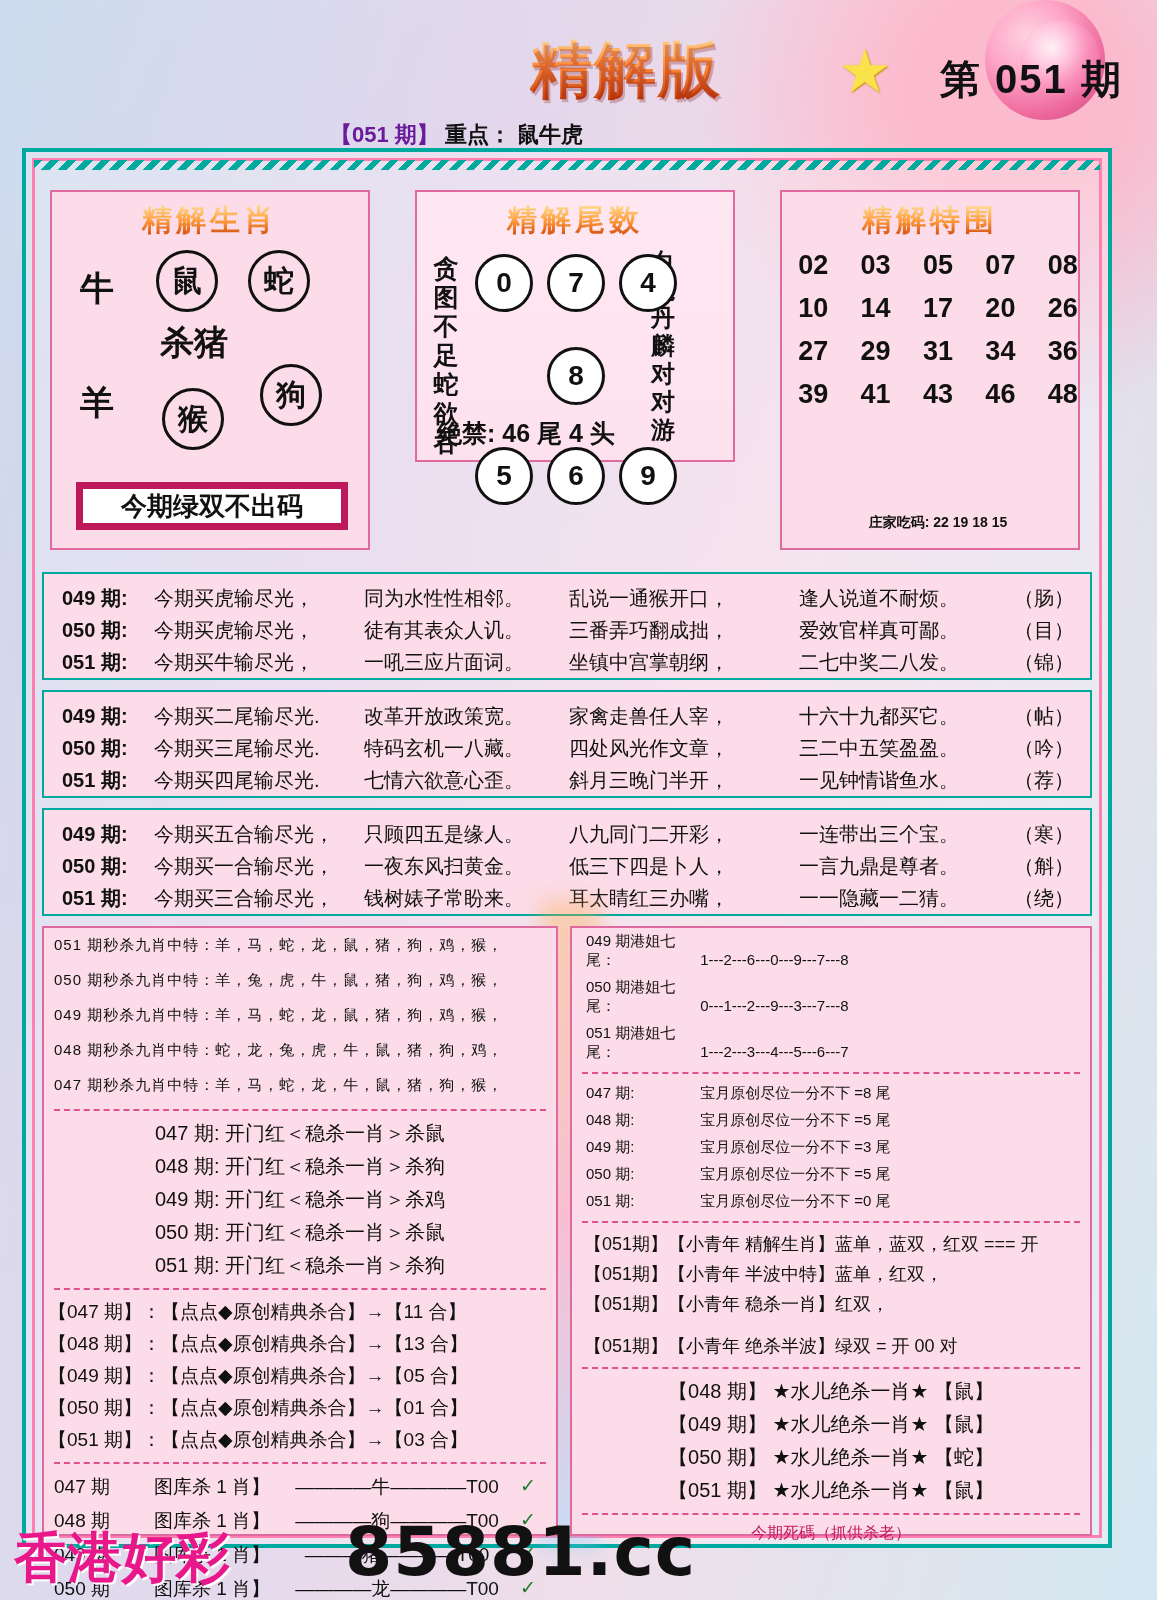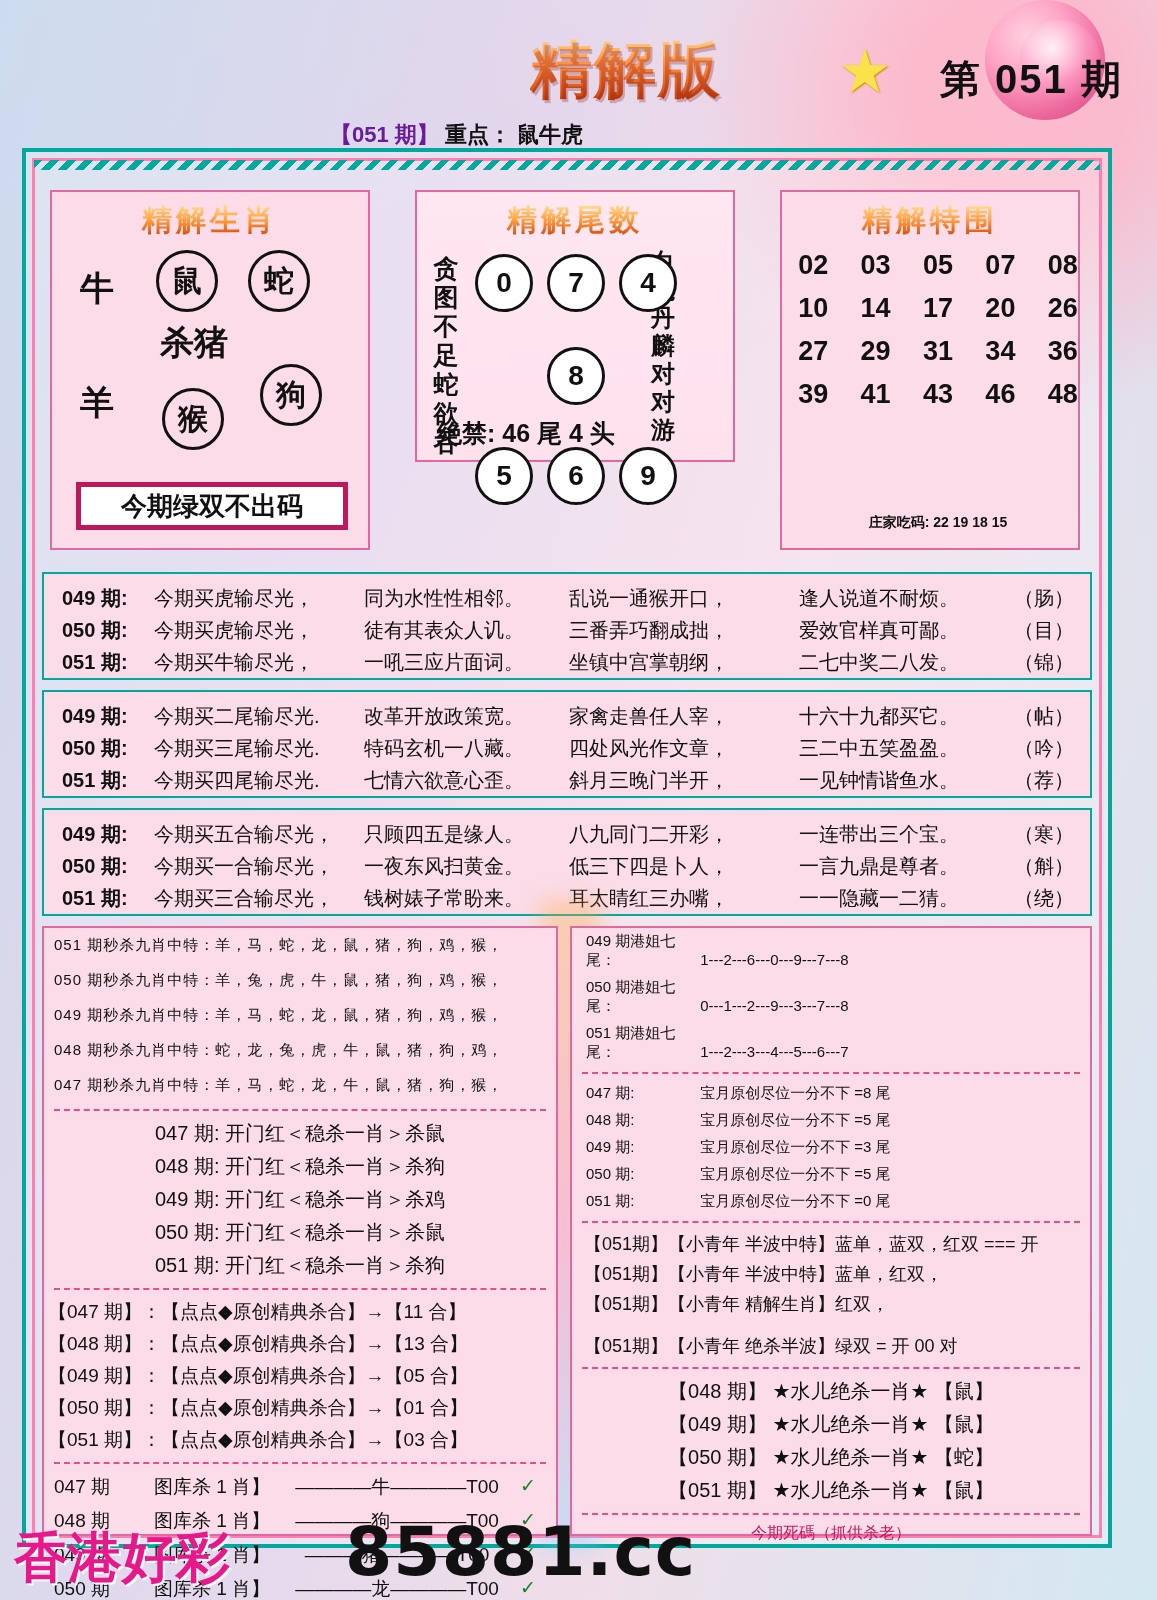--- a/index.html
+++ b/index.html
@@ -42,21 +42,21 @@
   .box-title{text-align:center;font-size:30px;font-weight:bold;margin-top:8px;
     font-family:"DejaVu Sans",sans-serif;
     background:linear-gradient(180deg,#fff3b0 0%,#ff9d3c 50%,#c22e00 100%);
     -webkit-background-clip:text;background-clip:text;color:transparent;letter-spacing:4px;}
   
   #zodiac{left:50px;top:190px;width:320px;height:360px;}
   .z-item{position:absolute;font-size:34px;font-weight:bold;color:#111;}
   .z-circle{position:absolute;width:56px;height:56px;border:3px solid #111;border-radius:50%;
     display:flex;align-items:center;justify-content:center;font-size:30px;font-weight:bold;color:#111;}
   .z-kill{position:absolute;left:108px;top:128px;font-size:34px;font-weight:bold;color:#111;}
-  .z-note{position:absolute;left:24px;top:290px;width:272px;height:48px;border:5px solid #be185d;
+  .z-note{position:absolute;left:24px;top:290px;width:272px;height:48px;border:7px solid #be185d;
     background:#fff;display:flex;align-items:center;justify-content:center;
     font-size:26px;font-weight:bold;color:#111;box-sizing:border-box;}
   
   #tails{left:415px;top:190px;width:320px;height:272px;
     background:linear-gradient(180deg,#ffe7f2 0%,#fde2ee 100%);}
   .t-left{position:absolute;left:12px;top:62px;width:34px;font-size:25px;font-weight:bold;
     color:#111;line-height:29px;text-align:center;}
   .t-right{position:absolute;right:8px;top:56px;width:74px;font-size:24px;font-weight:bold;
     color:#111;line-height:28px;text-align:center;display:flex;gap:2px;}
   .t-right span{display:block;width:24px;}
@@ -358,23 +358,23 @@
   </div>
   <div class="r-row">
     <span class="lbl">050 期:</span>
     <span>宝月原创尽位一分不下 =5 尾</span>
   </div>
   <div class="r-row">
     <span class="lbl">051 期:</span>
     <span>宝月原创尽位一分不下 =0 尾</span>
   </div>
   <div class="dash"></div>
-  <div class="hl-row">【051期】【小青年 半波中特】蓝单，蓝双，红双 === 开</div>
+  <div class="hl-row">【051期】【小青年 精解生肖】蓝单，蓝双，红双 === 开</div>
   <div class="hl-row">【051期】【小青年 半波中特】蓝单，红双，</div>
-  <div class="hl-row">【051期】【小青年 精解生肖】红双，</div>
+  <div class="hl-row">【051期】【小青年 稳杀一肖】红双，</div>
   <div style="height:12px"></div>
   <div class="hl-row">【051期】【小青年 绝杀半波】绿双 = 开 00 对</div>
   <div class="dash"></div>
   <div class="star-row">
     <span>【048 期】</span>
     <span>★水儿绝杀一肖★</span>
     <span>【鼠】</span>
   </div>
   <div class="star-row">
     <span>【049 期】</span>

